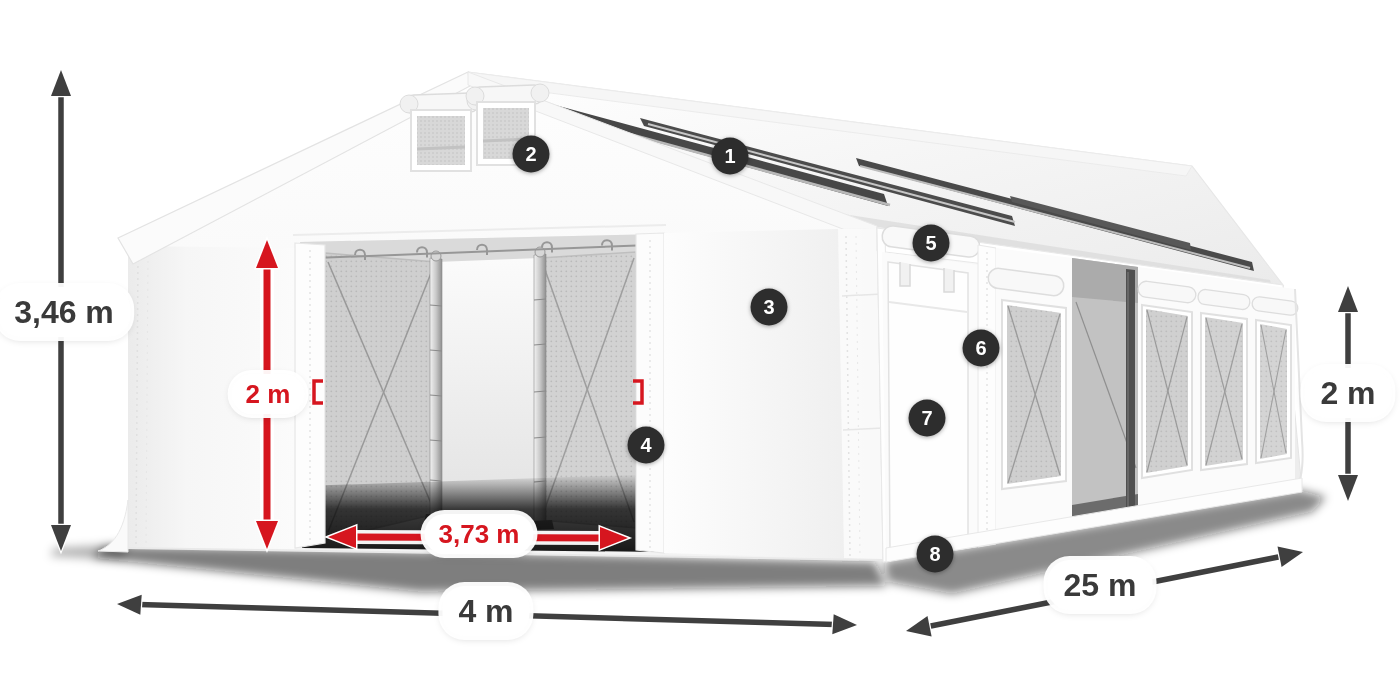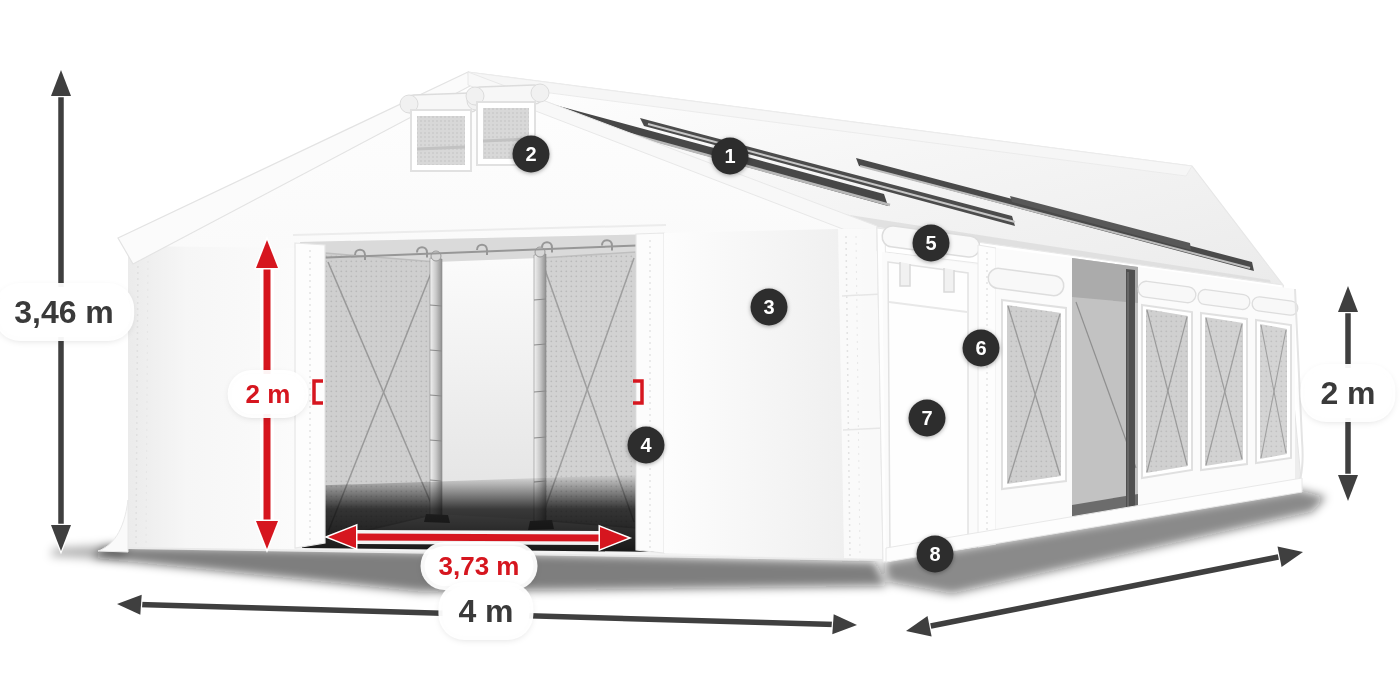--- a/index.html
+++ b/index.html
@@ -346,22 +346,23 @@
       <line class="redhalo" x1="356" y1="537" x2="600" y2="538"></line>
       <line class="redline" x1="354" y1="537" x2="602" y2="538"></line>
       <polygon class="redhead" points="328,537 356,526 356,548"></polygon>
       <polygon class="redhead" points="628,538 600,527 600,549"></polygon>
     </g>
   </g>
 </svg>
 
   <div class="pill" style="left:64px;top:312px;">3,46 m</div>
   <div class="pill red" style="left:268px;top:394px;">2 m</div>
-  <div class="pill red" style="left:479px;top:566px;">3,73 m</div>
+  <div class="pill red" style="left:479px;top:534px;">3,73 m</div>
   <div class="pill" style="left:486px;top:611px;">4 m</div>
+  <div class="pill" style="left:1100px;top:585px;">25 m</div>
   <div class="pill" style="left:1348px;top:393px;">2 m</div>
 
   <div class="badge" style="left:730px;top:156px;">1</div>
   <div class="badge" style="left:531px;top:154px;">2</div>
   <div class="badge" style="left:769px;top:307px;">3</div>
   <div class="badge" style="left:646px;top:445px;">4</div>
   <div class="badge" style="left:931px;top:243px;">5</div>
   <div class="badge" style="left:981px;top:348px;">6</div>
   <div class="badge" style="left:927px;top:418px;">7</div>
   <div class="badge" style="left:935px;top:554px;">8</div>

